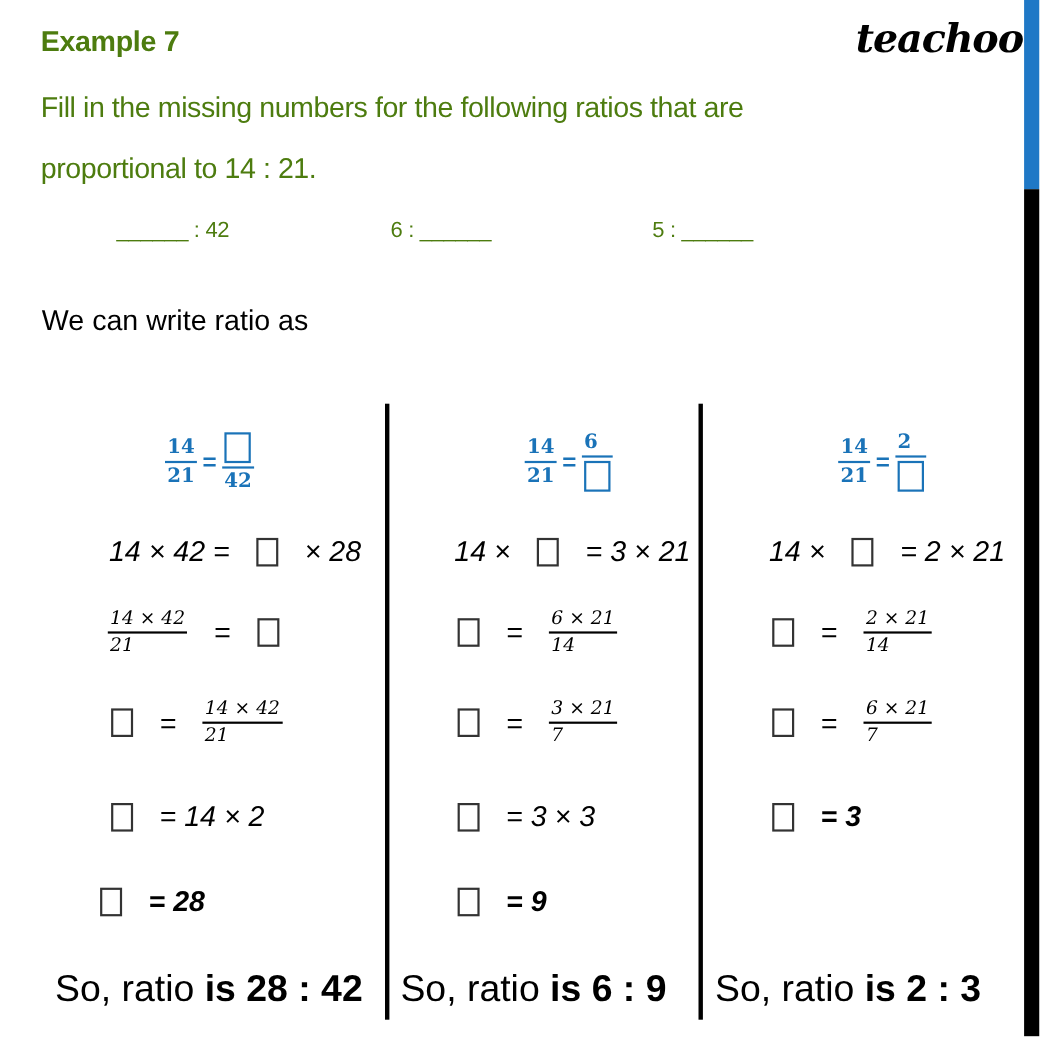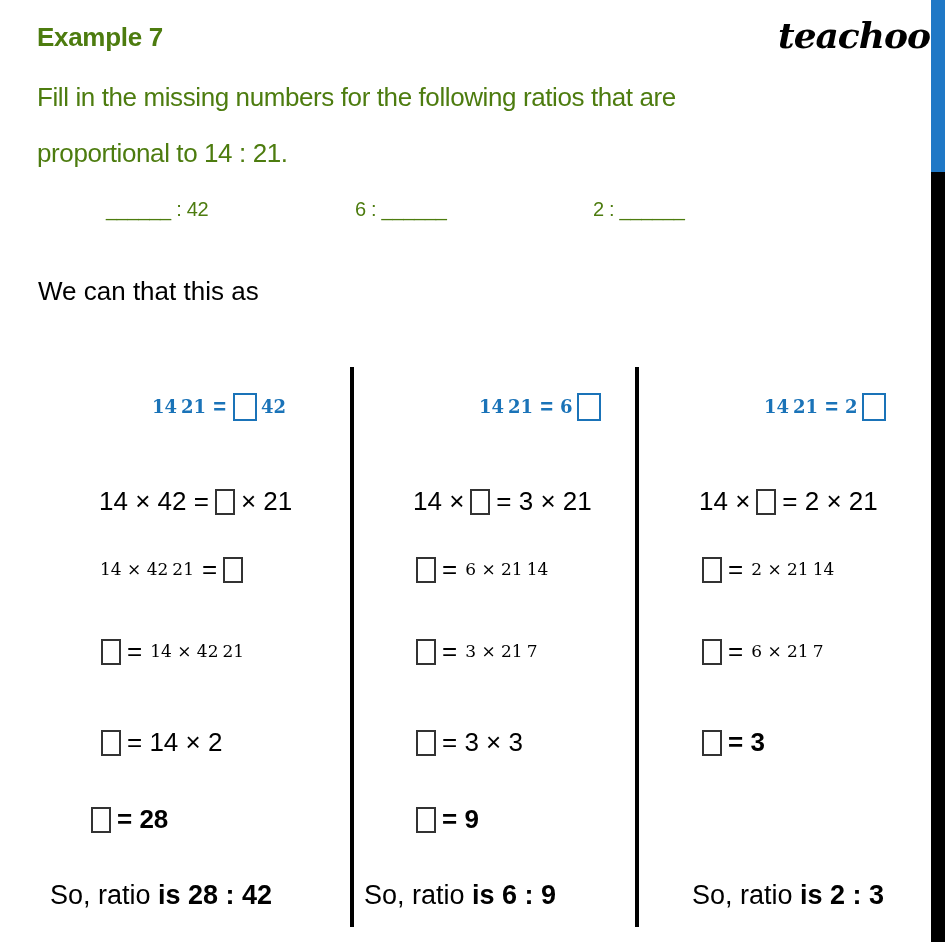--- a/index.html
+++ b/index.html
@@ -13,48 +13,48 @@
   #q1 { top:82px; }
   #q2 { top:138px; }
   .blank { top:198px; font-size:20px; letter-spacing:-0.3px; }
   #b1 { left:106px; } #b2 { left:355px; } #b3 { left:593px; }
   #intro { left:38px; top:276px; font-size:26px; }
   #bar-blue { left:931px; top:0; width:14px; height:172px; background:#1f78c6; }
   #bar-black { left:931px; top:172px; width:14px; height:770px; background:#000; }
   .divider { position:absolute; top:367px; width:4px; height:560px; background:#000; }
   #div1 { left:350px; } #div2 { left:635px; }
 
-  .frac { display:inline-flex; flex-direction:row; align-items:center; vertical-align:middle; }
+  .frac { display:inline-flex; flex-direction:column; align-items:flex-start; vertical-align:middle; }
   .frac .num, .frac .den { line-height:1; padding:0 2px; }
   .frac .line { height:2px; background:currentColor; align-self:stretch; margin:3px 0; }
   .hdr { font-family:"DejaVu Serif", serif; font-weight:bold; font-size:18px; color:#1a73b8; display:flex; align-items:center; gap:5px; }
   .hdr .eq { font-size:22px; font-family:"Liberation Sans", sans-serif; }
   .box { display:inline-block; width:20px; height:26px; border:2px solid #333; vertical-align:middle; box-sizing:border-box; }
   .box.blue-box { border-color:#1a73b8; width:24px; height:28px; }
-  .row { font-size:26px; display:flex; align-items:center; gap:6px; }
+  .row { font-size:26px; display:flex; align-items:center; gap:24px;font-style:italic; }
   .sfrac { font-family:"DejaVu Serif", serif; font-size:17px; }
   .bold { font-weight:bold; }
-  .ans { font-size:27px; }
+  .ans { font-size:34px; }
 </style>
 </head>
 <body>
 
 <div id="bar-blue" class="abs"></div>
 <div id="bar-black" class="abs"></div>
 
 <div id="title" class="abs blue">Example 7</div>
 <div id="logo" class="abs">teachoo</div>
 
 <div id="q1" class="abs q blue">Fill in the missing numbers for the following ratios that are</div>
 <div id="q2" class="abs q blue">proportional to 14 : 21.</div>
 <div id="b1" class="abs blank blue">______ : 42</div>
 <div id="b2" class="abs blank blue">6 : ______</div>
-<div id="b3" class="abs blank blue">2 : ______</div>
-
-<div id="intro" class="abs">We can that this as</div>
+<div id="b3" class="abs blank blue">5 : ______</div>
+
+<div id="intro" class="abs">We can write ratio as</div>
 
 <div id="div1" class="divider"></div>
 <div id="div2" class="divider"></div>
 
 <div class="abs hdr" style="left:150px; top:393px;">
   <span class="frac">
     <span class="num">14</span>
     <span class="line"></span>
     <span class="den">21</span>
   </span>
@@ -62,21 +62,21 @@
   <span class="frac">
     <span class="num"><span class="box blue-box"></span></span>
     <span class="line"></span>
     <span class="den">42</span>
   </span>
 </div>
 
 <div class="abs row" style="left:99px; top:486px;">
   <span>14 × 42 =</span>
   <span class="box"></span>
-  <span>× 21</span>
+  <span>× 28</span>
 </div>
 
 <div class="abs row" style="left:98px; top:554px;">
   <span class="frac sfrac">
     <span class="num">14 × 42</span>
     <span class="line"></span>
     <span class="den">21</span>
   </span>
   <span>=</span>
   <span class="box"></span>
@@ -198,15 +198,15 @@
     <span class="line"></span>
     <span class="den">7</span>
   </span>
 </div>
 
 <div class="abs row bold" style="left:702px; top:727px;">
   <span class="box"></span>
   <span>= 3</span>
 </div>
 
-<div class="abs ans" style="left:650px; top:880px;margin-left:42px;">
+<div class="abs ans" style="left:650px; top:880px;">
   <span>So, ratio </span><span class="bold">is 2 : 3</span>
 </div>
 
 </body></html>

